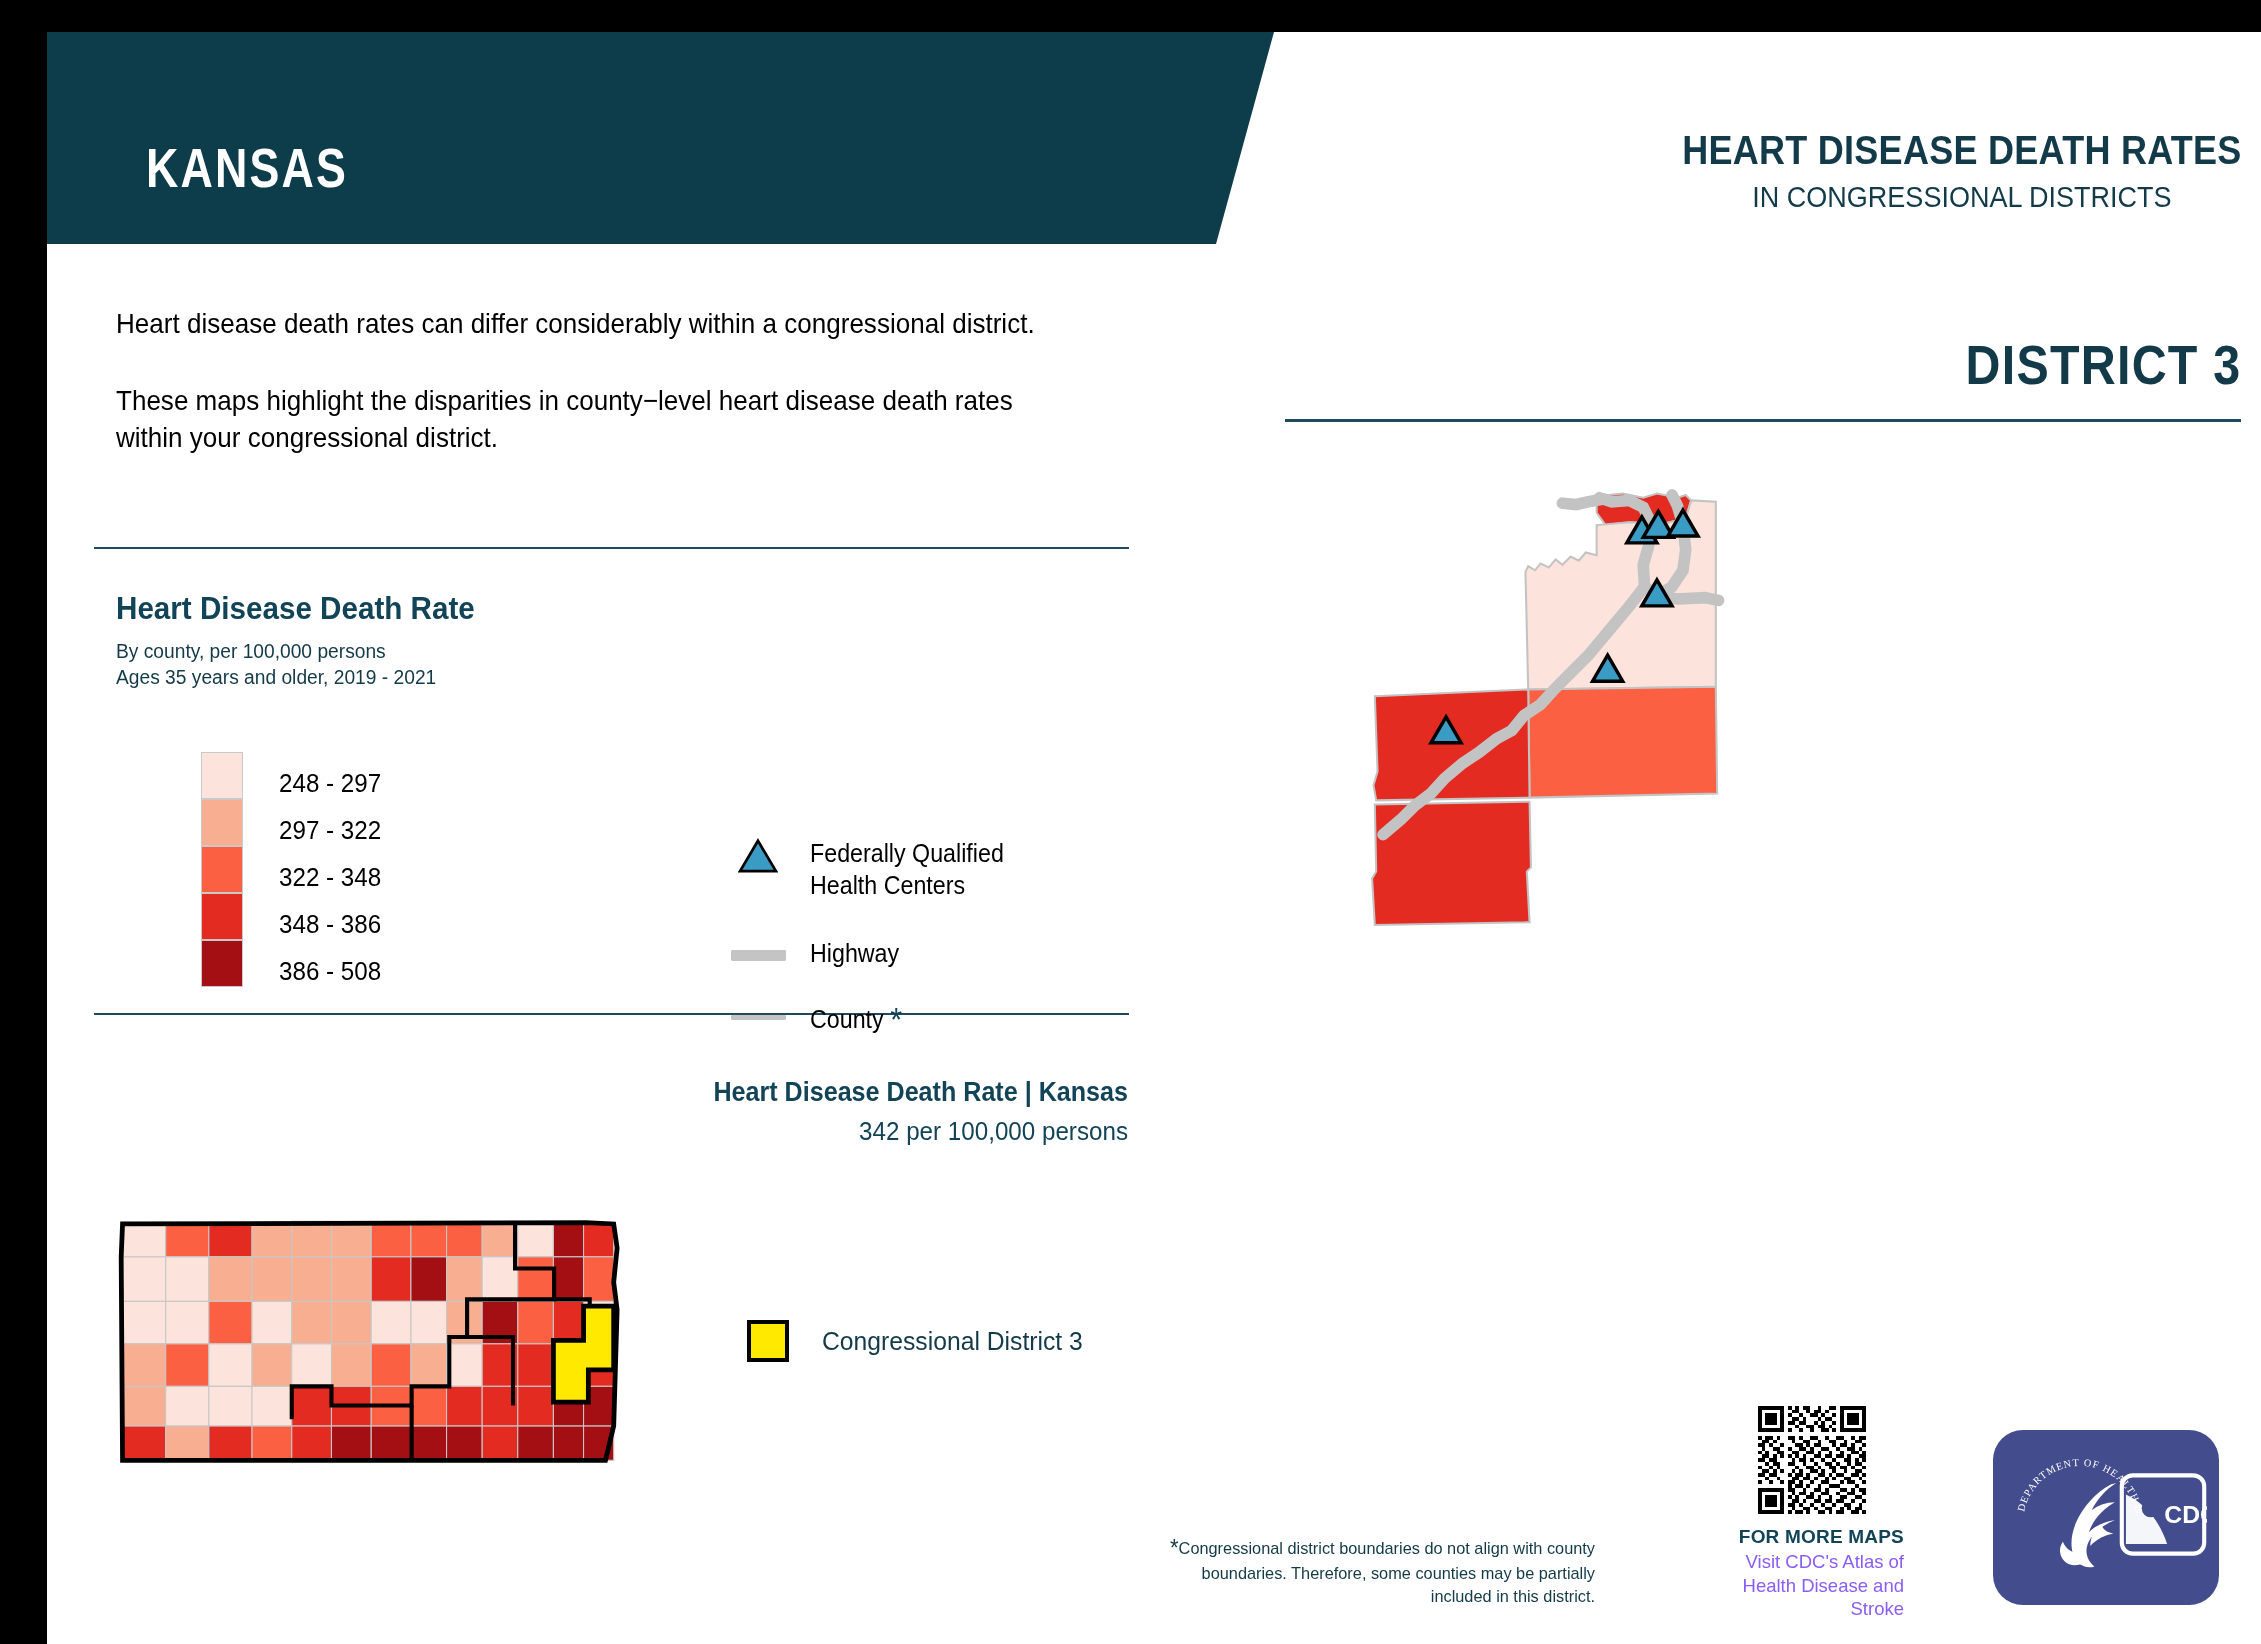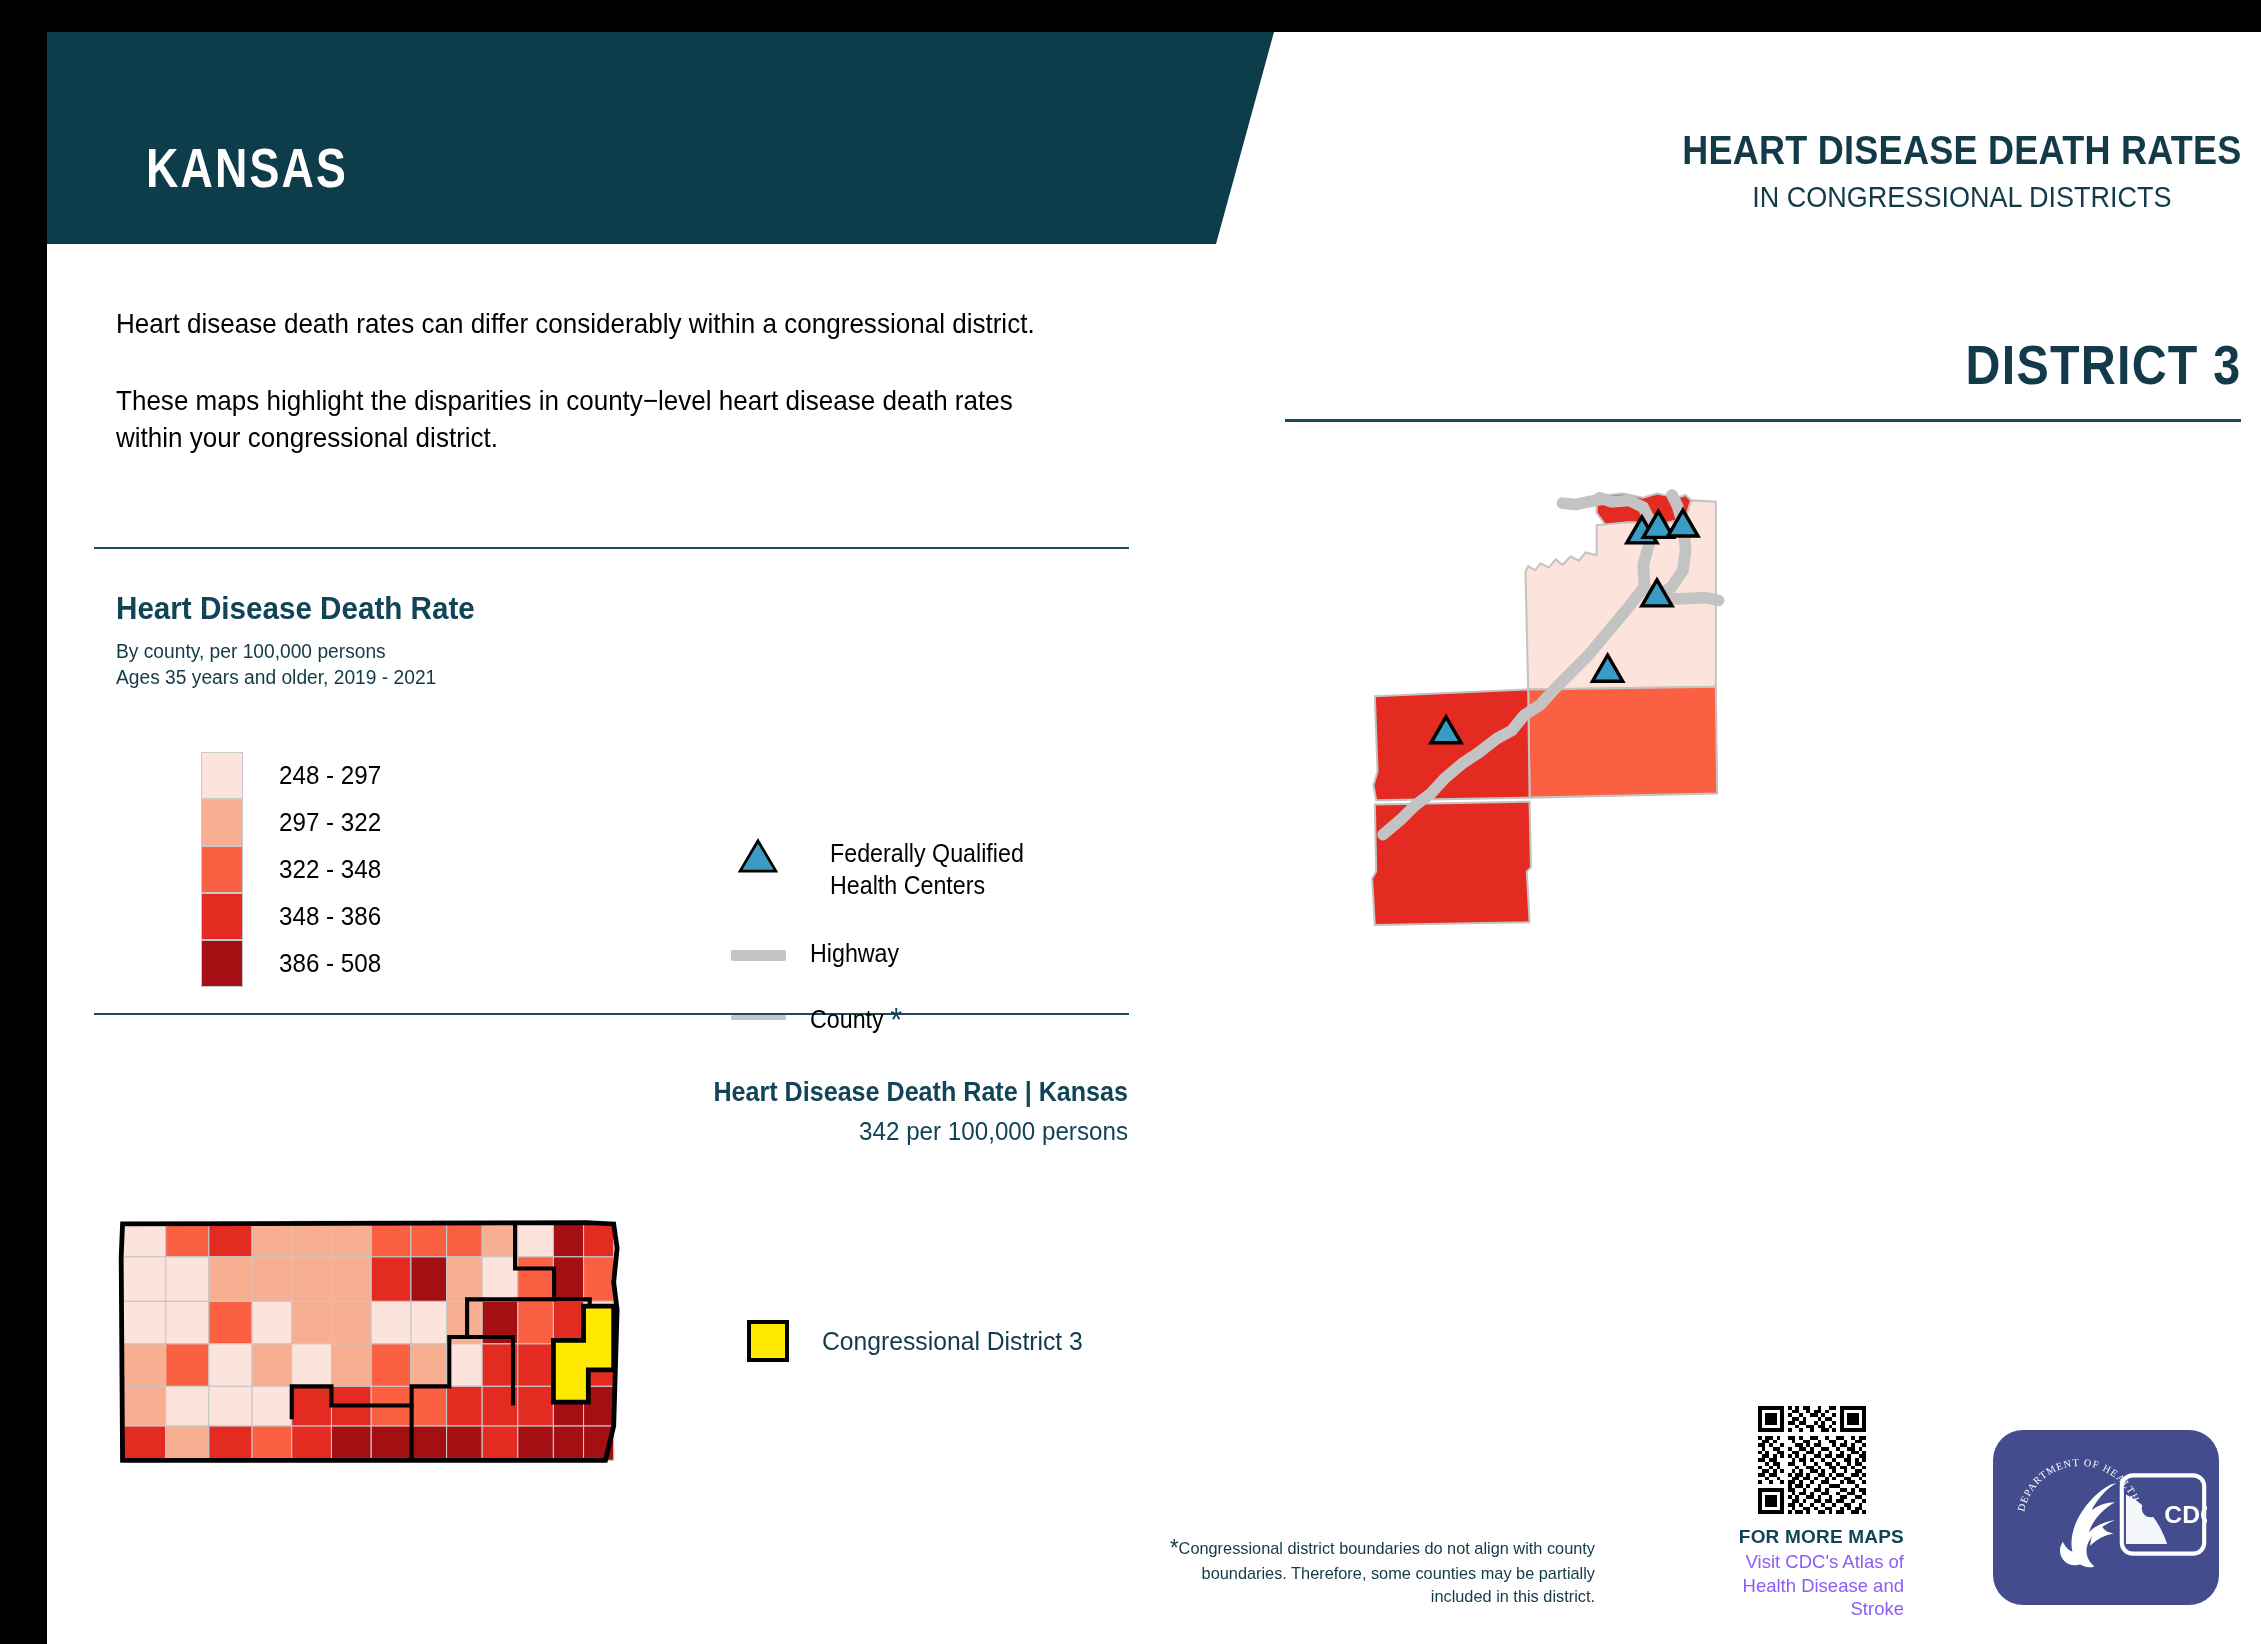--- a/index.html
+++ b/index.html
@@ -107,41 +107,41 @@
     position:absolute; left:69px; top:606px;
     color:#123a48;
     font-size:20px;
     line-height:1.32;
     transform:scaleX(0.96);
     transform-origin:left top;
   }
   #legend-ramp {
     position:absolute; left:121px; top:720px;
   }
-  .ramp-row { display:flex; align-items:center; height:47px;padding-left:33px; }
+  .ramp-row { display:flex; align-items:flex-end; height:47px;padding-left:33px; }
   .ramp-sw {
     width:42px; height:47px;
     border:1.4px solid #c9c9c9;
     box-sizing:border-box;
   }
   .ramp-lb {
     margin-left:36px;
     color:#000000;
     font-size:26px;
     transform:scaleX(0.93);
     transform-origin:left center;
     white-space:nowrap;
   }
 
   
   #symbol-legend {
     position:absolute; left:678px; top:805px;
   }
   .sym-row { display:flex; align-items:flex-start; }
-  #sym-fqhc { margin-bottom:36px;gap:20px; }
+  #sym-fqhc { margin-bottom:36px; }
   #sym-hwy { margin-bottom:25px;margin-top:8px; }
   .sym-box {
     width:66px; min-height:37px;
     display:flex; align-items:center; justify-content:center;
     flex:0 0 66px;
   }
   .bar-hwy { width:55px; height:10.3px; background:#c4c4c4; border-radius:1.4px; }
   .bar-cty { width:55px; height:4.8px;  background:#c4c4c4; border-radius:1.4px; }
   .sym-lb {
     margin-left:19px;

